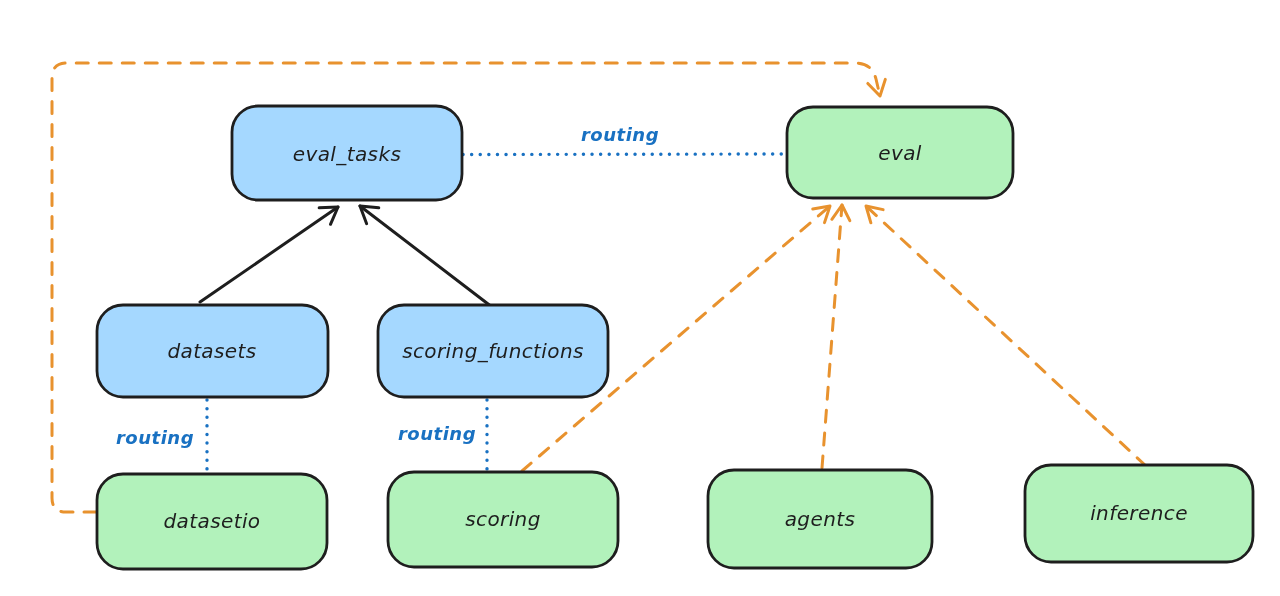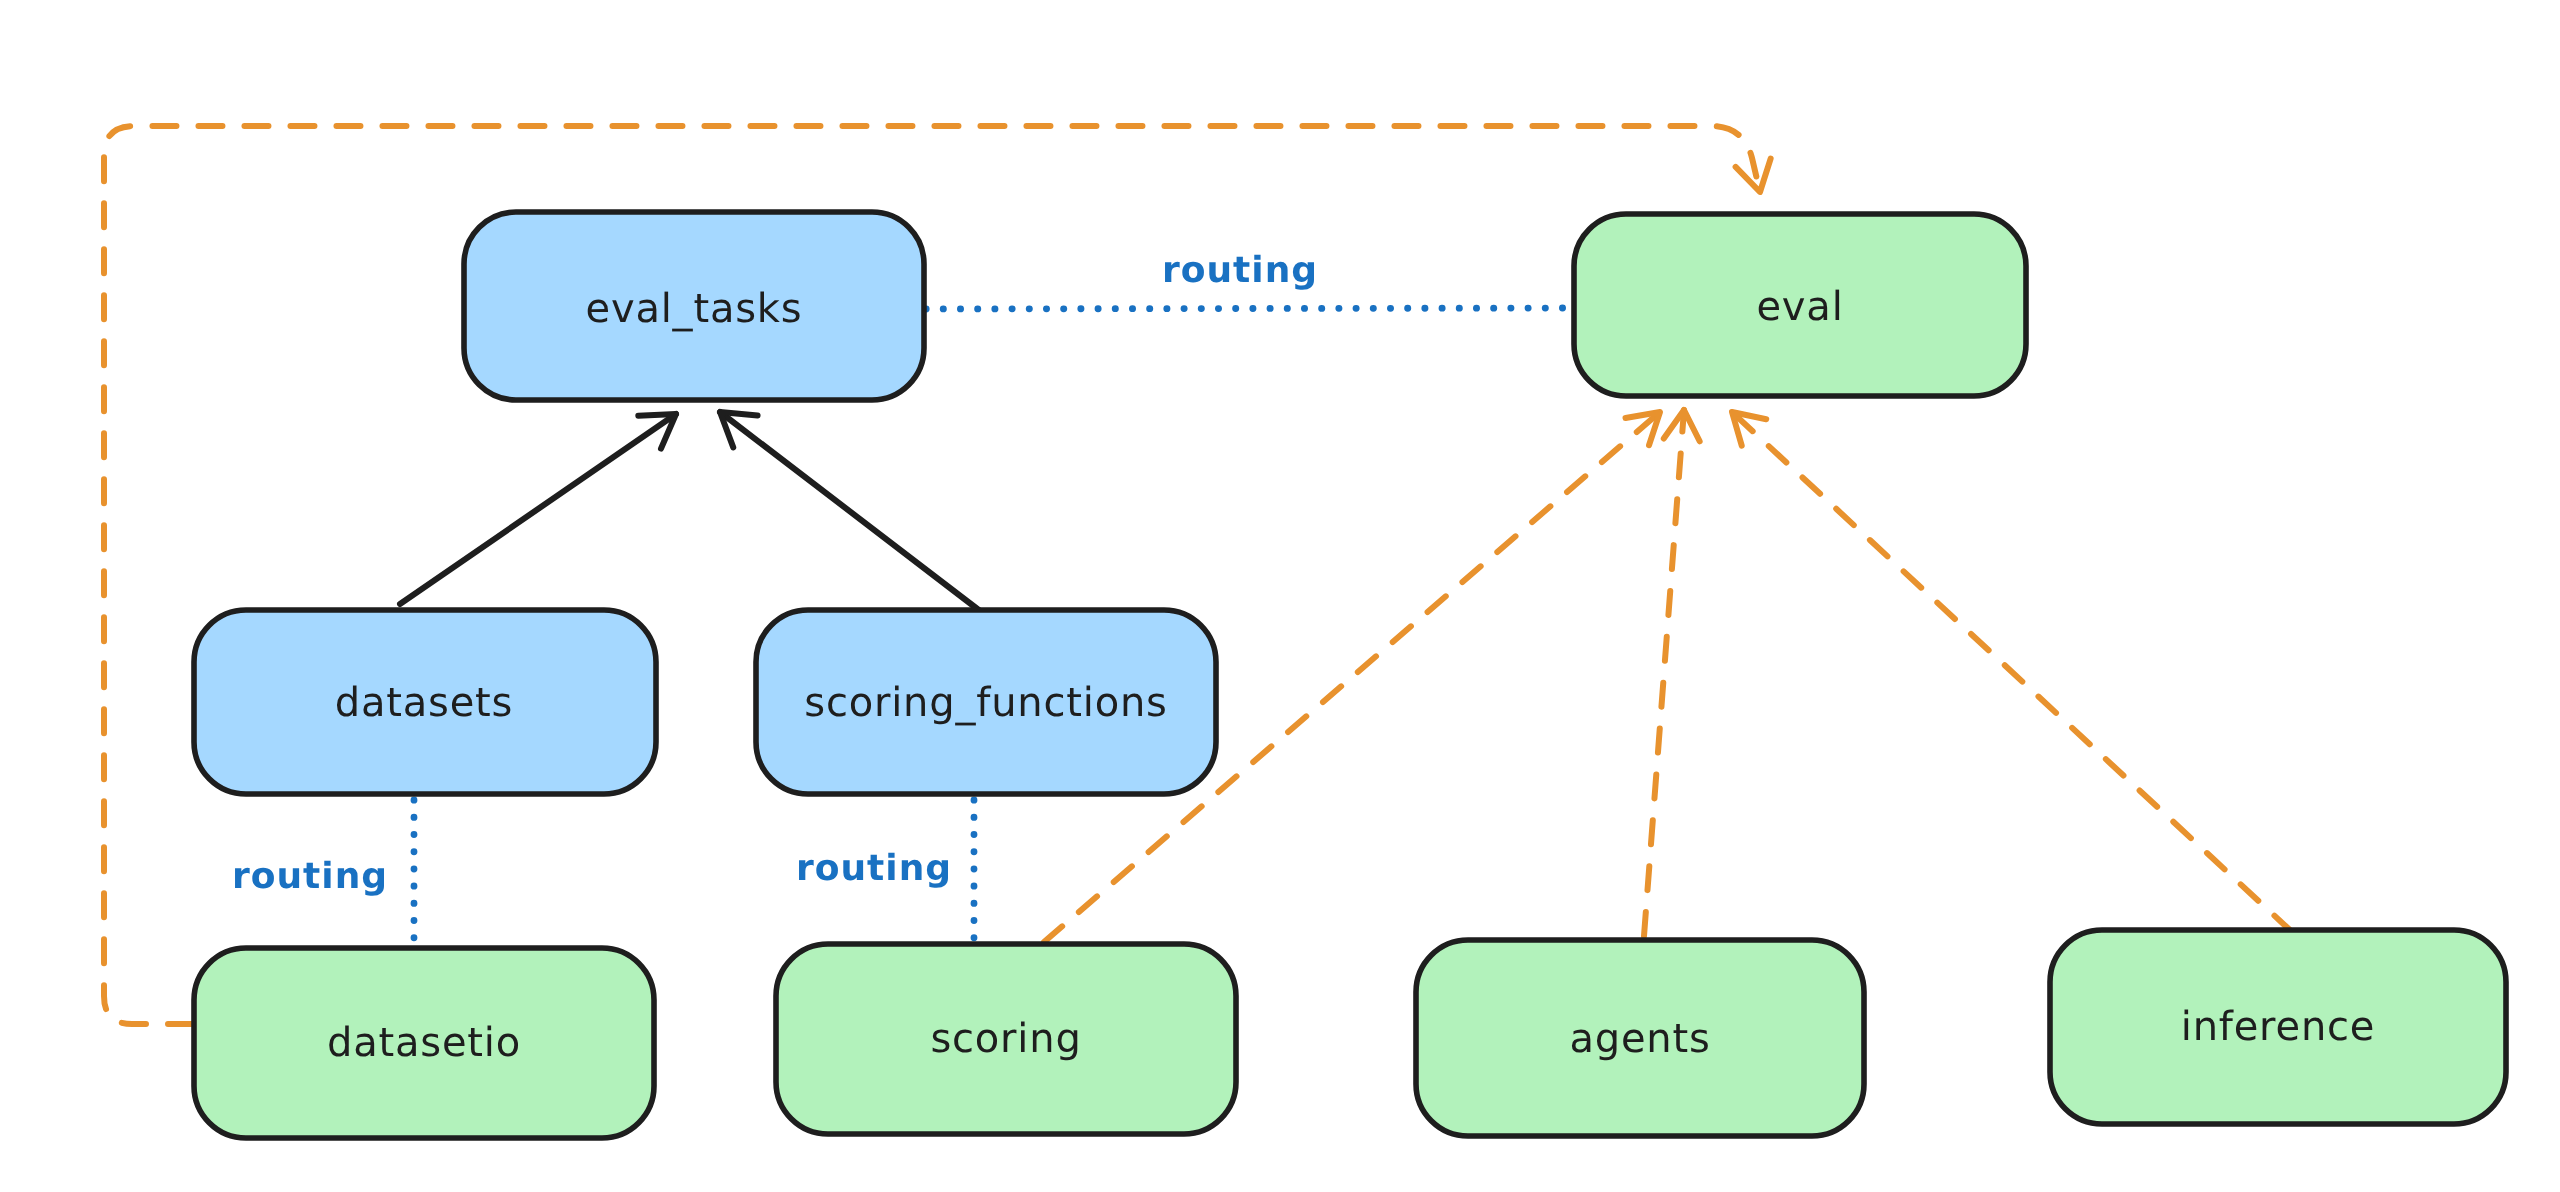--- a/index.html
+++ b/index.html
@@ -6,20 +6,21 @@
   body {
     background: var(--background, #ffffff);
     font-family: "DejaVu Sans", sans-serif;
   }
   .stage {
     position: relative;
     width: 1280px;
     height: 596px;
     background: var(--background, #ffffff);
     overflow: hidden;
+    font-style: italic;
   }
   svg { display: block; }
 
   .node-box {
     stroke: var(--node_stroke, #1e1e1e);
     stroke-width: 2.8;
     stroke-linejoin: round;
   }
   .node-box.blue  { fill: var(--blue_fill,  #a5d8ff); }
   .node-box.green { fill: var(--green_fill, #b2f2bb); }

